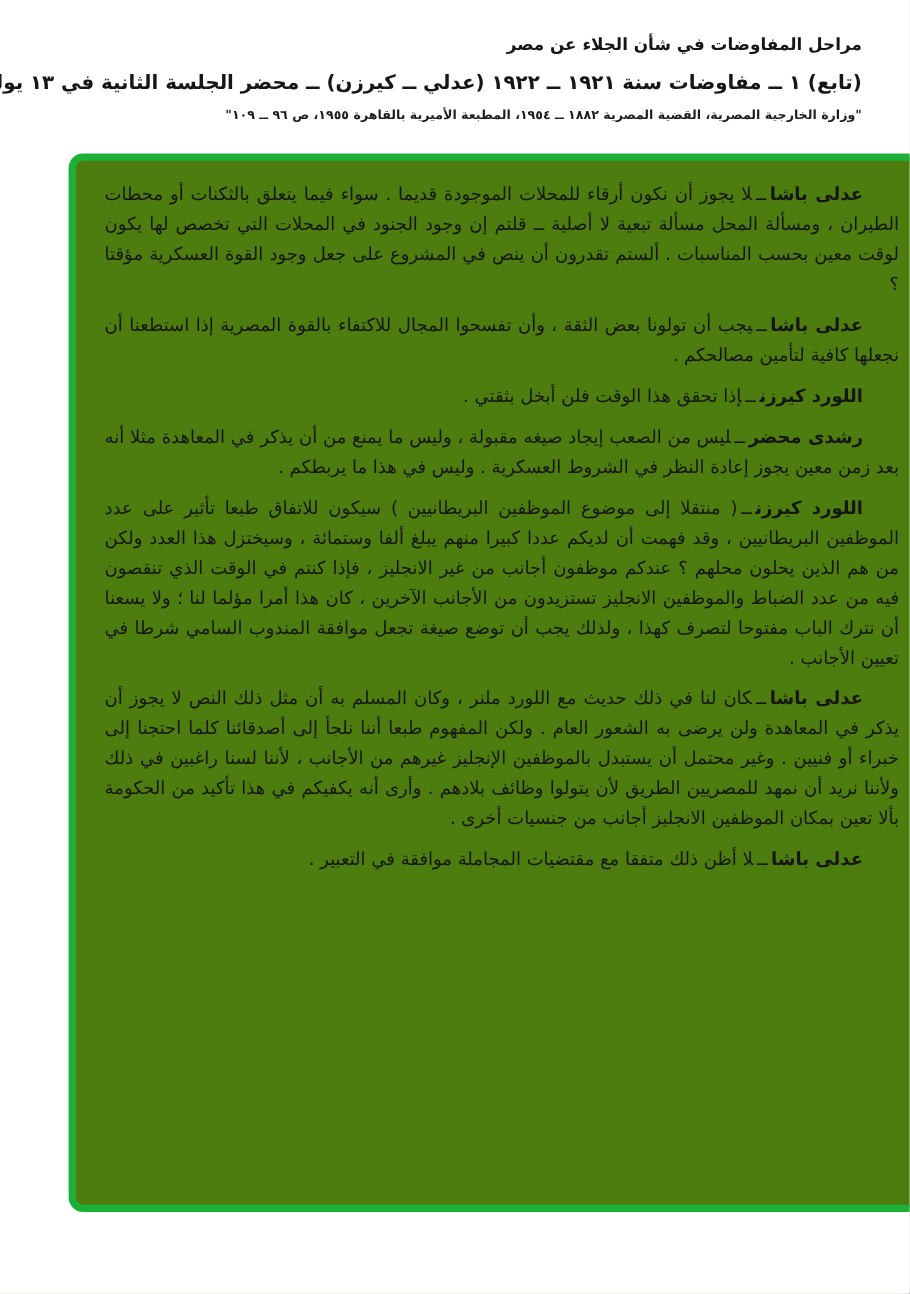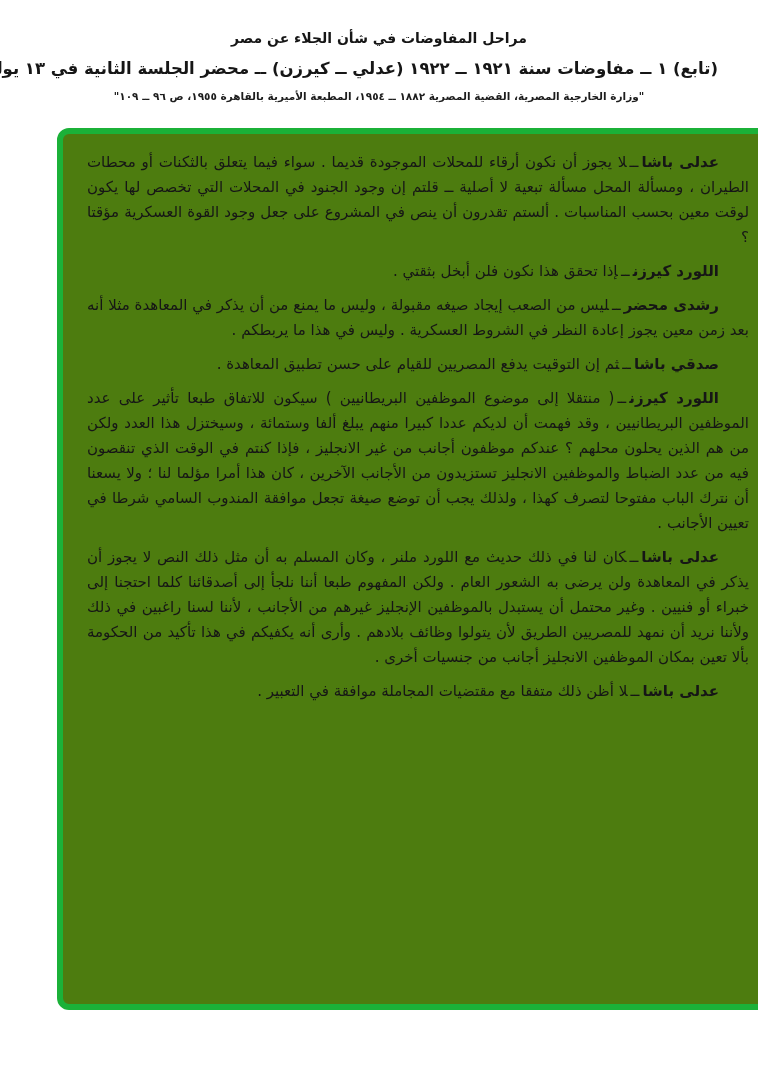--- a/index.html
+++ b/index.html
@@ -16,21 +16,20 @@
   .page {
     position: absolute;
     inset: 0;
     background: #ffffff;
   }
   .doc-header {
     position: absolute;
     top: 30px;
     left: 40px;
     right: 40px;
-    text-align: center;
     direction: rtl;
   }
   .doc-title {
     font-size: 14px;
     font-weight: bold;
     letter-spacing: 0.3px;
     margin-bottom: 13px;
   }
   .doc-subtitle {
     font-size: 16.5px;
@@ -84,32 +83,32 @@
   </div>
 
   <div class="content-frame">
     <div class="dialogue">
 
       <p>
         <span class="speaker">عدلى باشا</span><span class="sep">ــ</span><span>لا يجوز أن نكون أرقاء للمحلات الموجودة قديما . سواء فيما يتعلق بالثكنات أو محطات الطيران ، ومسألة المحل مسألة تبعية لا أصلية ــ قلتم إن وجود الجنود في المحلات التي تخصص لها يكون لوقت معين بحسب المناسبات . ألستم تقدرون أن ينص في المشروع على جعل وجود القوة العسكرية مؤقتا ؟</span>
       </p>
 
 
+      <p>
+        <span class="speaker">عدلى باشا</span><span class="sep">ــ</span><span>يجب أن تولونا بعض الثقة ، وأن تفسحوا المجال للاكتفاء بالقوة المصرية إذا استطعنا أن نجعلها كافية لتأمين مصالحكم .</span>
+      </p>
 
       <p>
-        <span class="speaker">اللورد كيرزن</span><span class="sep">ــ</span><span>إذا تحقق هذا نكون فلن أبخل بثقتي .</span>
+        <span class="speaker">اللورد كيرزن</span><span class="sep">ــ</span><span>إذا تحقق هذا الوقت فلن أبخل بثقتي .</span>
       </p>
 
       <p>
         <span class="speaker">رشدى محضر</span><span class="sep">ــ</span><span>ليس من الصعب إيجاد صيغه مقبولة ، وليس ما يمنع من أن يذكر في المعاهدة مثلا أنه بعد زمن معين يجوز إعادة النظر في الشروط العسكرية . وليس في هذا ما يربطكم .</span>
       </p>
 
-      <p>
-        <span class="speaker">صدقي باشا</span><span class="sep">ــ</span><span>ثم إن التوقيت يدفع المصريين للقيام على حسن تطبيق المعاهدة .</span>
-      </p>
 
       <p>
         <span class="speaker">اللورد كيرزن</span><span class="sep">ــ</span><span>( منتقلا إلى موضوع الموظفين البريطانيين ) سيكون للاتفاق طبعا تأثير على عدد الموظفين البريطانيين ، وقد فهمت أن لديكم عددا كبيرا منهم يبلغ ألفا وستمائة ، وسيختزل هذا العدد ولكن من هم الذين يحلون محلهم ؟ عندكم موظفون أجانب من غير الانجليز ، فإذا كنتم في الوقت الذي تنقصون فيه من عدد الضباط والموظفين الانجليز تستزيدون من الأجانب الآخرين ، كان هذا أمرا مؤلما لنا ؛ ولا يسعنا أن نترك الباب مفتوحا لتصرف كهذا ، ولذلك يجب أن توضع صيغة تجعل موافقة المندوب السامي شرطا في تعيين الأجانب .</span>
       </p>
 
       <p>
         <span class="speaker">عدلى باشا</span><span class="sep">ــ</span><span>كان لنا في ذلك حديث مع اللورد ملنر ، وكان المسلم به أن مثل ذلك النص لا يجوز أن يذكر في المعاهدة ولن يرضى به الشعور العام . ولكن المفهوم طبعا أننا نلجأ إلى أصدقائنا كلما احتجنا إلى خبراء أو فنيين . وغير محتمل أن يستبدل بالموظفين الإنجليز غيرهم من الأجانب ، لأننا لسنا راغبين في ذلك ولأننا نريد أن نمهد للمصريين الطريق لأن يتولوا وظائف بلادهم . وأرى أنه يكفيكم في هذا تأكيد من الحكومة بألا تعين بمكان الموظفين الانجليز أجانب من جنسيات أخرى .</span>
       </p>
 
 

